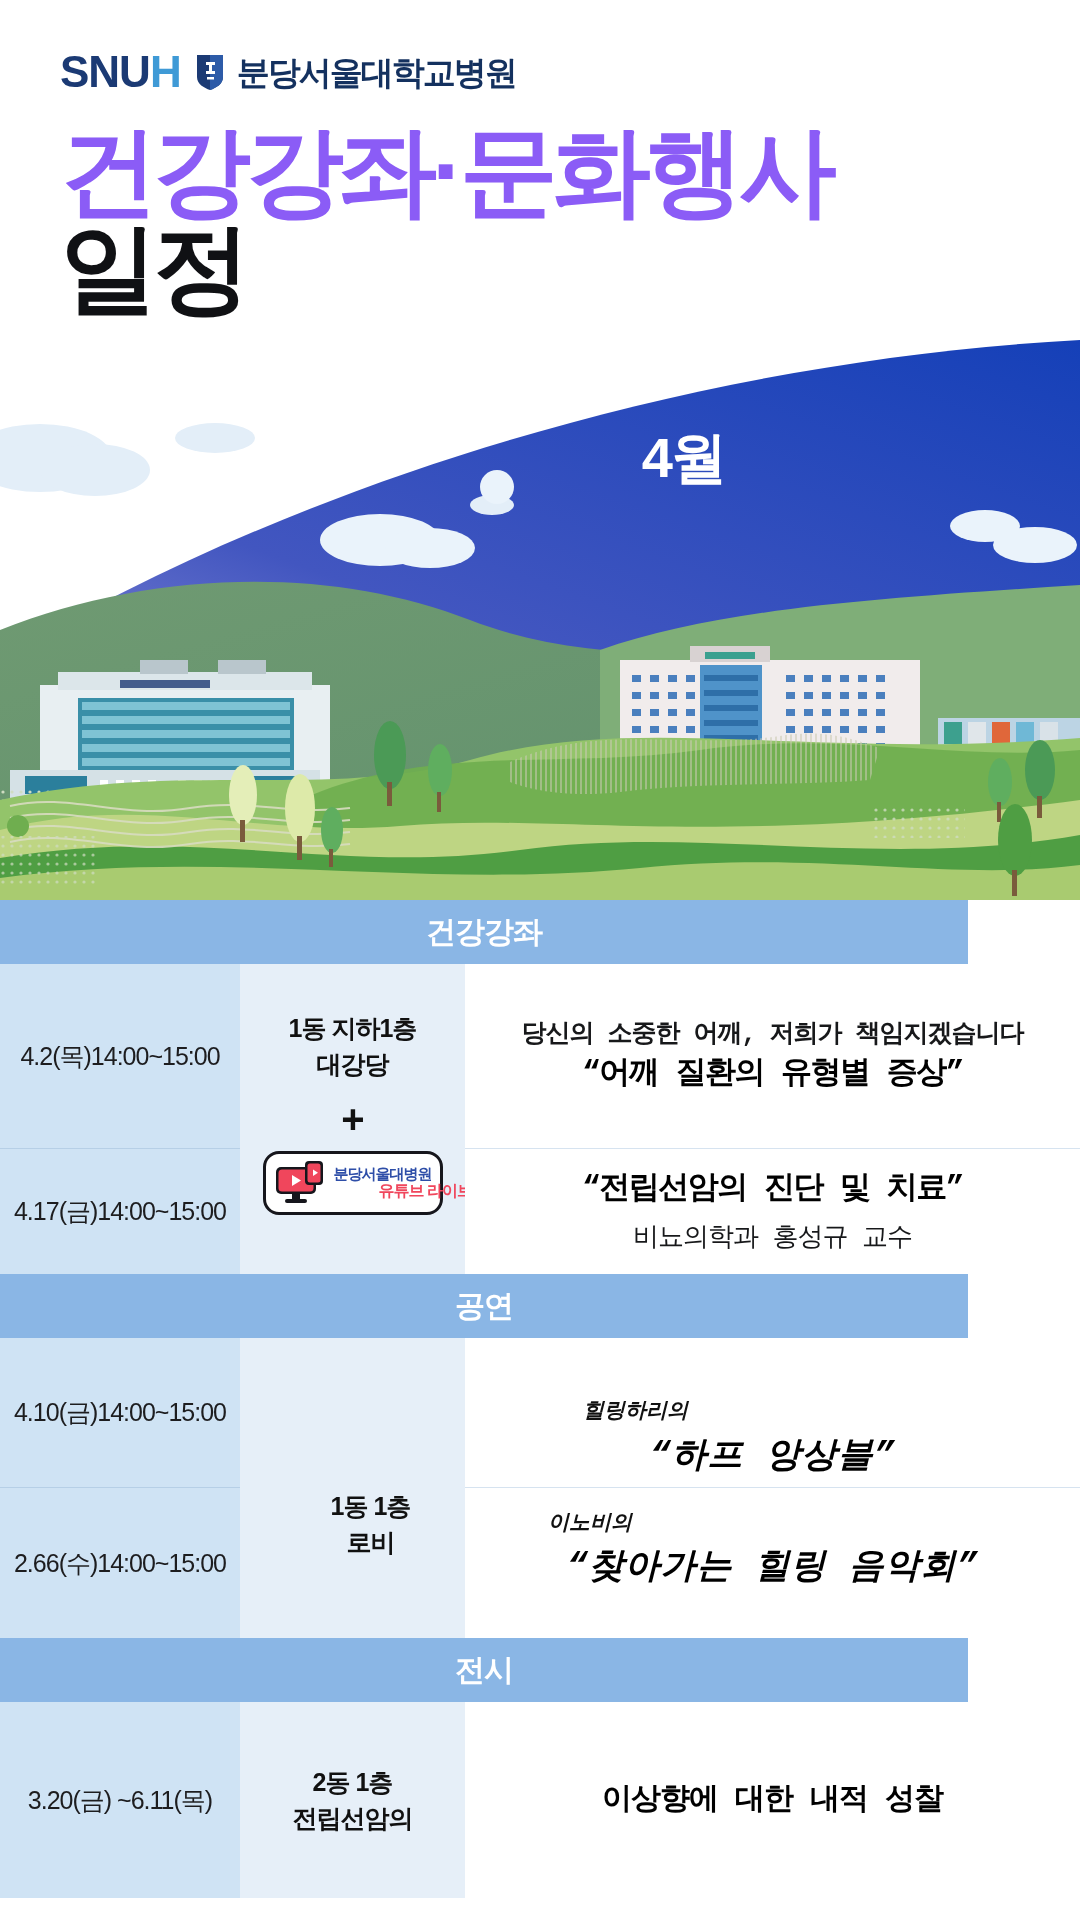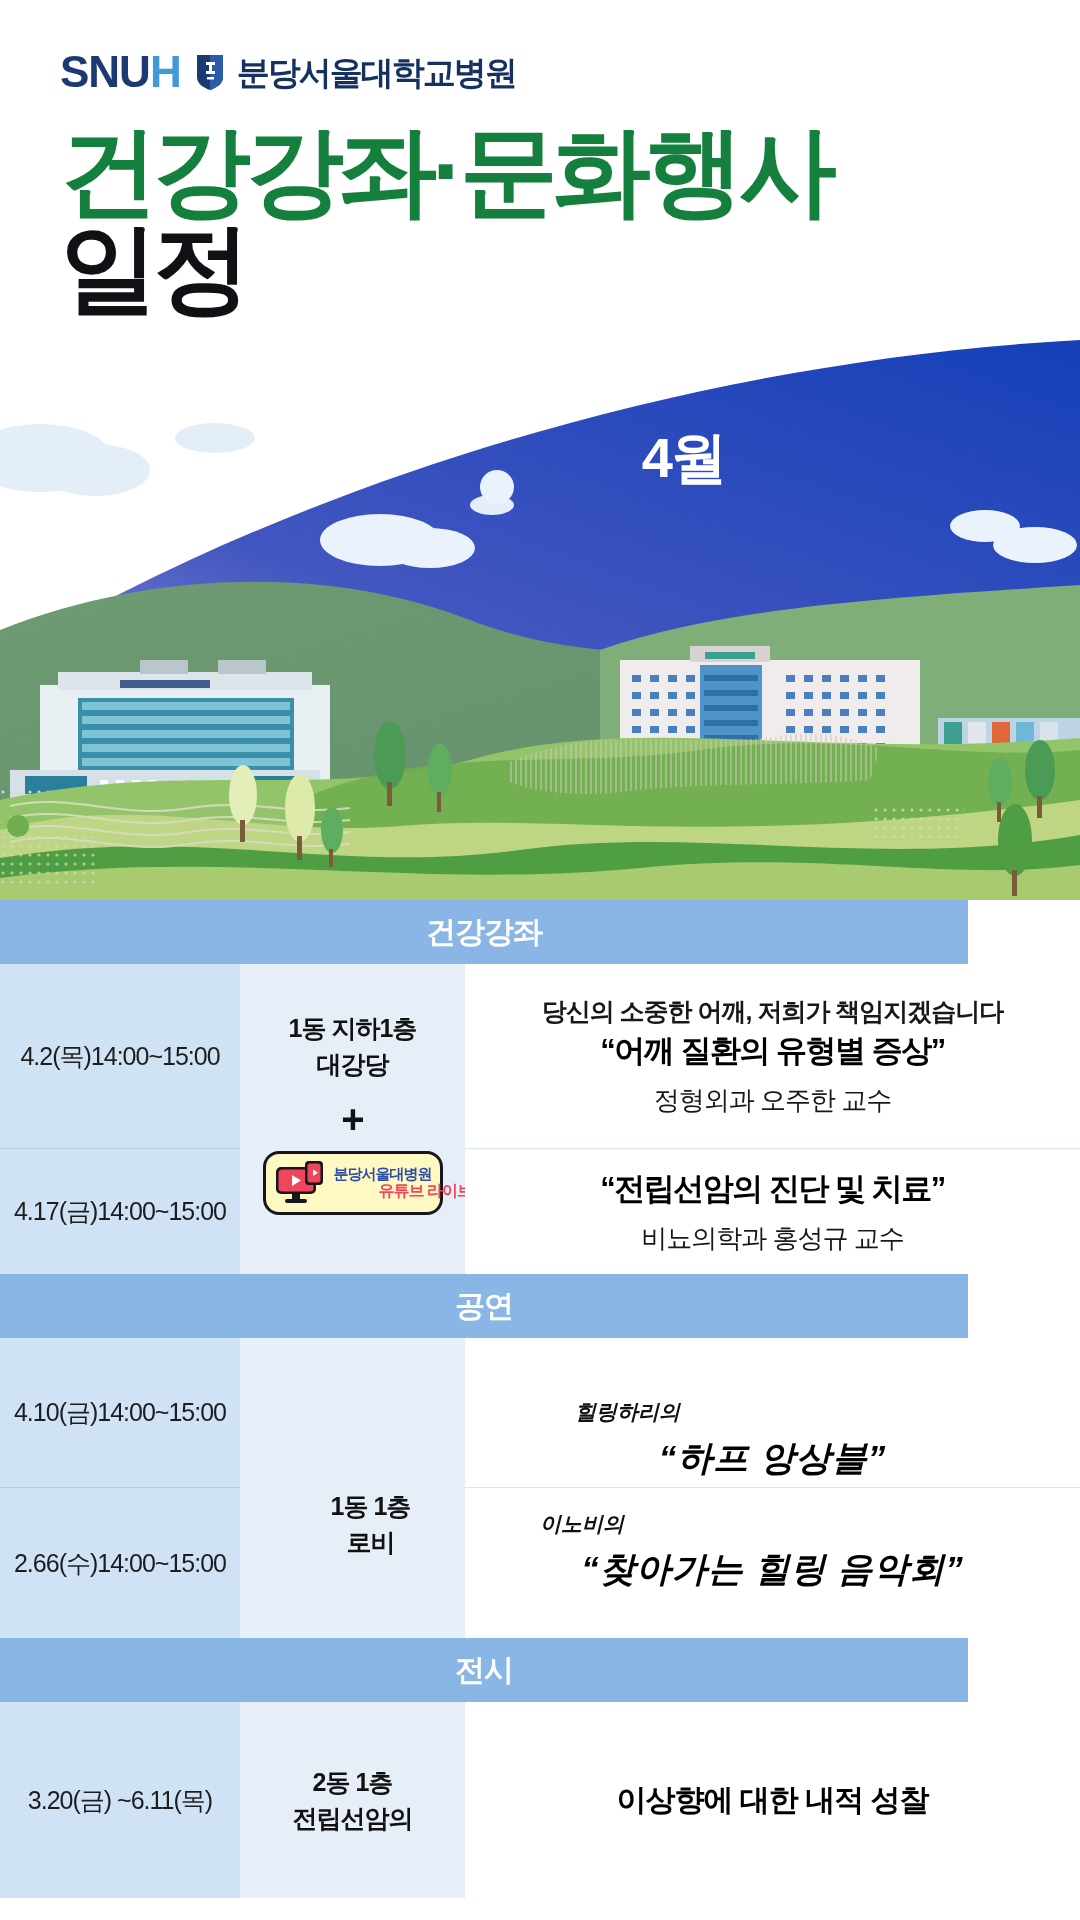--- a/index.html
+++ b/index.html
@@ -13,21 +13,21 @@
   
   .header{position:relative;padding:50px 0 0 60px;z-index:30;}
   .logo-row{display:flex;align-items:center;gap:10px;}
   .logo-snuh{font-size:44px;font-weight:bold;letter-spacing:-1px;line-height:1;color:#1b3a74;}
   .logo-snuh .hl{color:#3f9ad6;}
   .shield{width:30px;height:38px;position:relative;display:inline-block;margin:0 2px 0 4px;}
   .shield svg{display:block;}
   .logo-ko{font-size:33px;font-weight:bold;color:#14315f;letter-spacing:-2px;line-height:1;}
 
   .title-main{
-    margin-top:26px;font-size:98px;font-weight:bold;color:#15803d;
+    margin-top:26px;font-size:98px;font-weight:bold;color:#8b5cf6;
     letter-spacing:-5px;line-height:1.05;white-space:nowrap;
   }
   .title-sub{
     font-size:98px;font-weight:bold;color:#101114;letter-spacing:-5px;line-height:1.05;
     margin-top:-6px;
   }
 
   
   .illus{position:absolute;left:0;top:330px;width:1080px;height:570px;overflow:hidden;}
   .illus svg{display:block;}
@@ -52,21 +52,21 @@
   }
   .c-place{
     width:225px;flex:0 0 225px;background:#e6eff8;
     display:flex;flex-direction:column;align-items:center;justify-content:center;
     color:#111;font-size:25px;font-weight:bold;line-height:1.45;letter-spacing:-1px;text-align:center;
     box-sizing:border-box;
   }
   .c-body{
     flex:1 1 auto;background:#ffffff;
     display:flex;flex-direction:column;align-items:center;justify-content:center;
-    text-align:center;box-sizing:border-box;padding:14px 20px;
+    text-align:center;box-sizing:border-box;padding:14px 28px;font-family:Liberation Mono, monospace;
   }
   .sep-date{border-bottom:1px solid #b6cfe6;}
   .sep-body{border-bottom:1px solid #d6e3f0;}
 
   .lec-sub{font-size:25px;color:#17181a;letter-spacing:-1px;font-weight:bold;line-height:1.4;}
   .lec-title{font-size:31px;color:#000;font-weight:bold;letter-spacing:-1.5px;line-height:1.4;}
   .lec-speaker{font-size:26px;color:#17181a;letter-spacing:-1px;line-height:1.4;margin-top:10px;}
 
   .perf-by{
     font-size:21px;color:#111;font-weight:bold;letter-spacing:0px;line-height:1.3;
@@ -76,21 +76,21 @@
   .perf-title{
     font-size:35px;color:#000;font-weight:bold;letter-spacing:1px;line-height:1.35;
     margin-top:8px;font-style:italic;
   }
   .exh-title{font-size:30px;color:#000;font-weight:bold;letter-spacing:-1px;line-height:1.4;}
 
   .plus{font-size:40px;font-weight:bold;color:#111;line-height:1;margin:16px 0 14px;}
 
   
   .yt-badge{
-    width:180px;box-sizing:border-box;background:#fef9c3;border:3px solid #16161c;
+    width:180px;box-sizing:border-box;background:#ffffff;border:3px solid #16161c;
     border-radius:16px;padding:7px 8px;display:flex;align-items:center;gap:6px;
   }
   .yt-icon{width:54px;height:44px;flex:0 0 54px;position:relative;}
   .yt-text{display:flex;flex-direction:column;align-items:flex-start;line-height:1.15;}
   .yt-l1{font-size:15px;font-weight:bold;color:#2e4ea8;letter-spacing:-1px;white-space:nowrap;}
   .yt-l2{font-size:16px;font-weight:bold;color:#f0465c;letter-spacing:-1px;white-space:nowrap;margin-left:45px;}
 </style>
 </head>
 <body>
 
@@ -354,21 +354,20 @@
         <span>14:00~15:00</span>
       </div>
       <div class="c-place" style="border-bottom:none;justify-content:flex-start;padding-top:46px;">
         <span>1동 지하1층</span>
         <span>대강당</span>
         <span class="plus">+</span>
       </div>
       <div class="c-body sep-body">
         <div class="lec-sub">당신의 소중한 어깨, 저희가 책임지겠습니다</div>
         <div class="lec-title">“어깨 질환의 유형별 증상”</div>
-        <div class="lec-speaker">정형외과 오주한 교수</div>
       </div>
     </div>
 
     <div class="row" style="height:125px;">
       <div class="c-date">
         <span>4.17(금)</span>
         <span>14:00~15:00</span>
       </div>
       <div class="c-place" style="justify-content:flex-start;padding-top:2px;">
         <div class="yt-badge">

